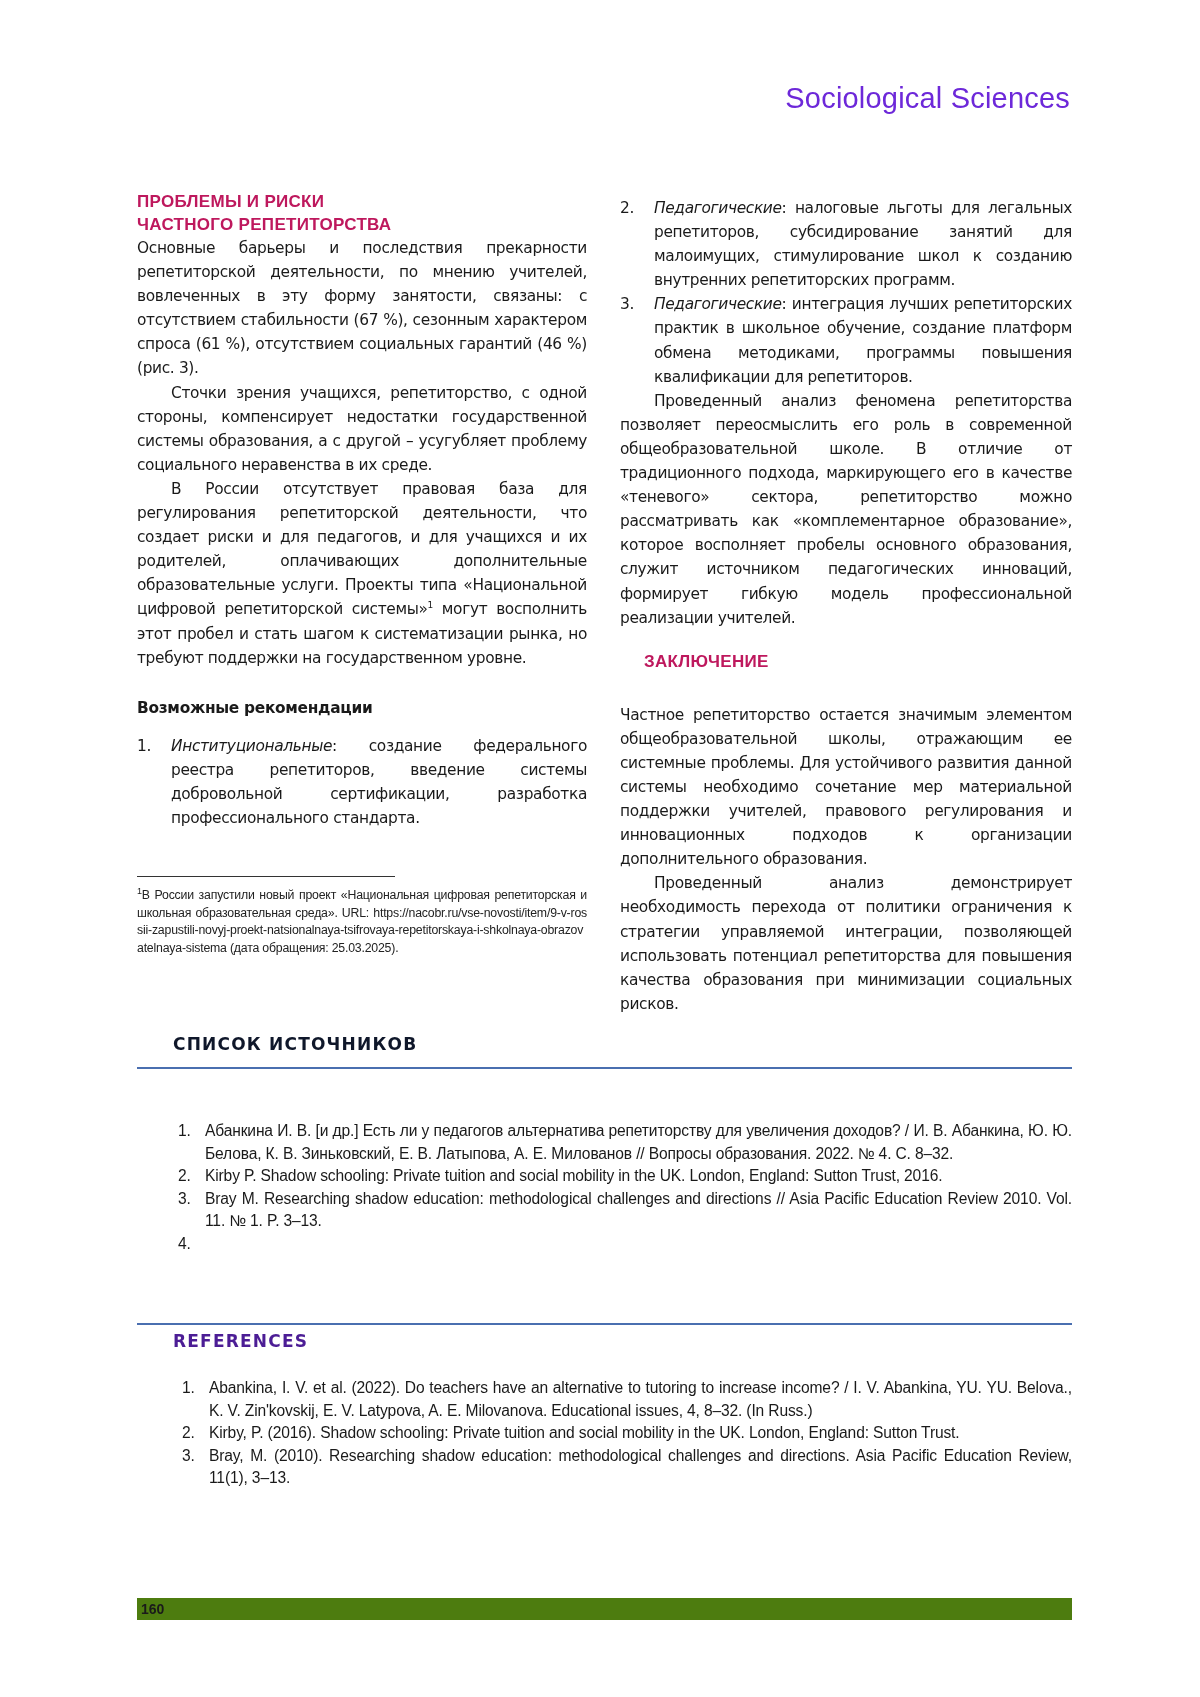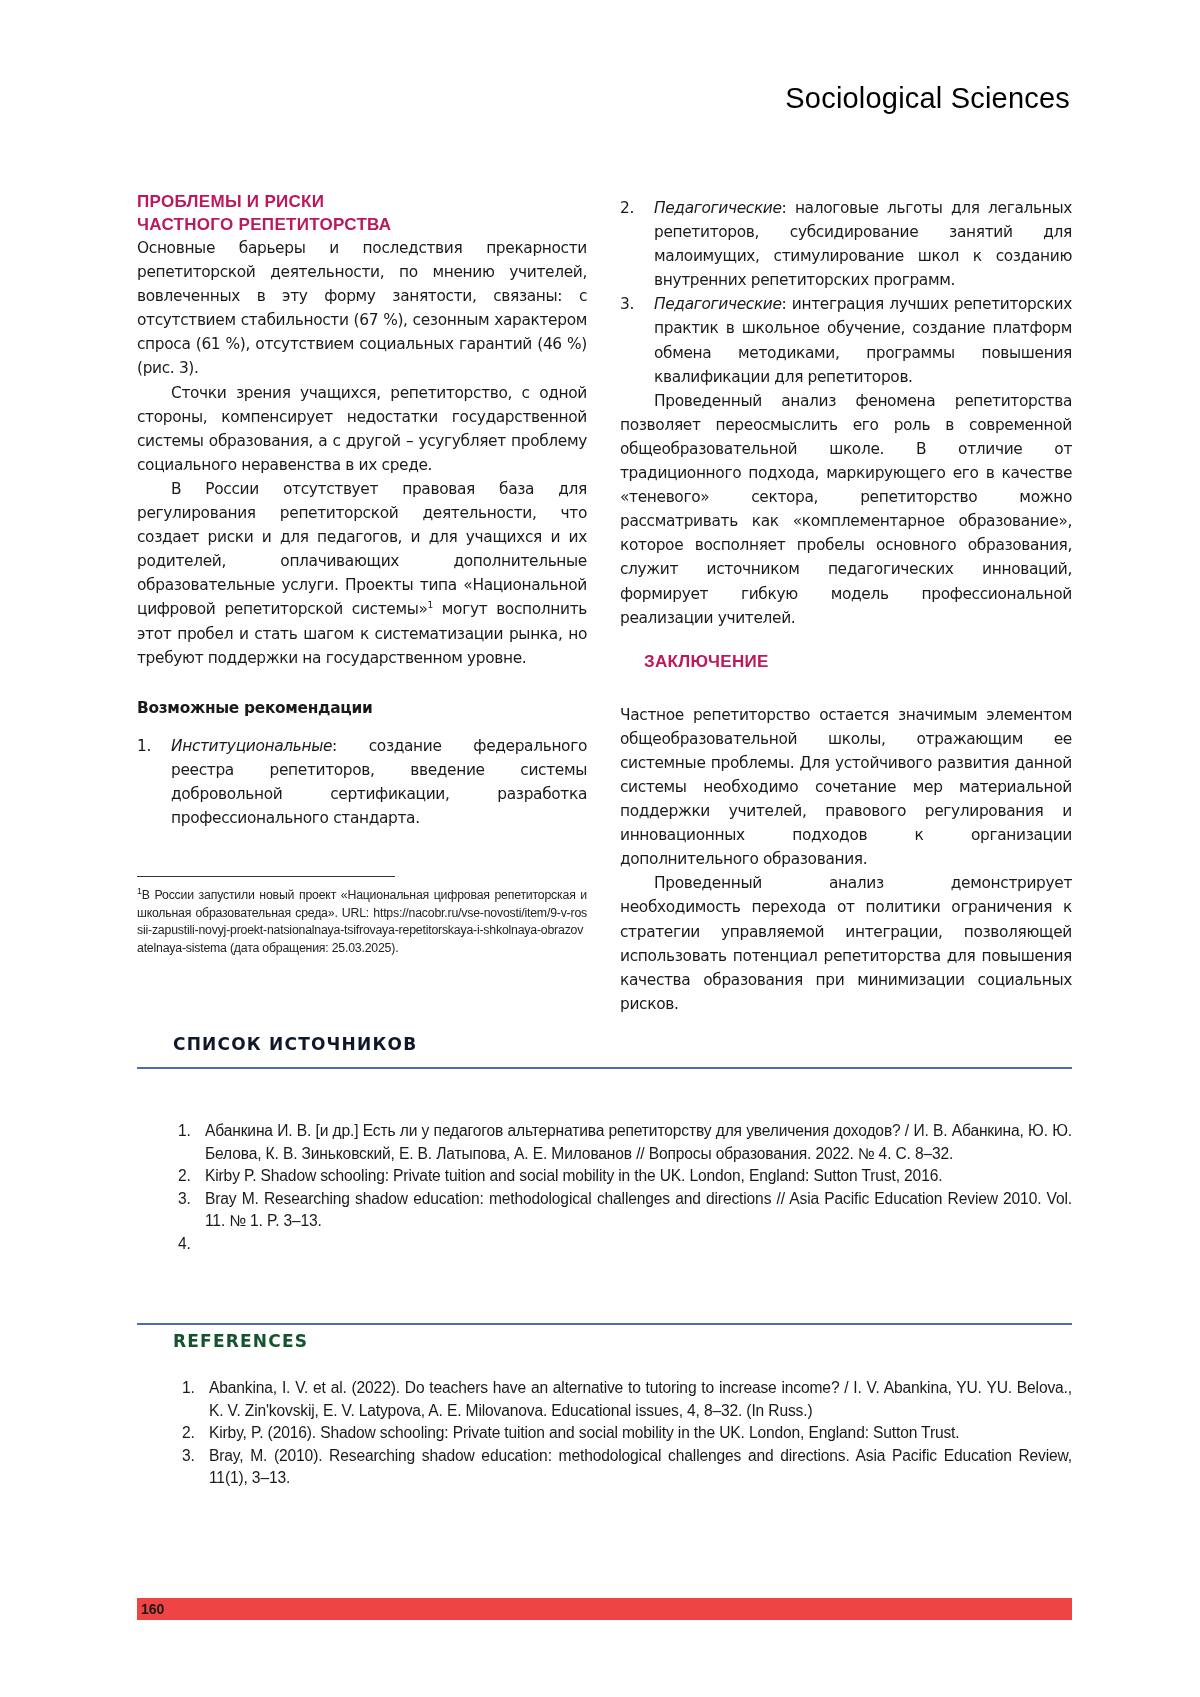--- a/index.html
+++ b/index.html
@@ -3,21 +3,21 @@
   <meta charset="utf-8">
   <style>
     html, body { margin: 0; padding: 0; background: #ffffff; }
     body {
       width: 1200px; height: 1697px; position: relative; overflow: hidden;
       font-family: "DejaVu Sans", sans-serif; color: #1a1a1a;
     }
     .running-head {
       position: absolute; right: 130px; top: 82px;
       font-family: "Liberation Sans", sans-serif;
-      font-size: 29px; color: #000000; letter-spacing: 0.2px;
+      font-size: 29px; color: #6d28d9; letter-spacing: 0.2px;
     }
     .col {
       position: absolute; top: 190px; width: 450px;
       font-family: "DejaVu Sans", sans-serif;
       font-size: 15.4px; line-height: 24.1px; text-align: justify;
       letter-spacing: -0.35px;
     }
     .col-left { left: 137px; }
     .col-right { left: 620px; width: 452px; top: 196px; }
     .sec-title {
@@ -55,21 +55,21 @@
     }
     .ref-list {
       position: absolute; left: 178px; width: 894px;
       font-family: "Liberation Sans", sans-serif; font-size: 15.6px; line-height: 22.6px;
       margin: 0; padding: 0; list-style: none; text-align: justify; letter-spacing: -0.15px;
     }
     .ref-list li { position: relative; padding-left: 27px; }
     .ref-list li .num { position: absolute; left: 0; top: 0; }
     .footer {
       position: absolute; left: 137px; top: 1598px; width: 935px; height: 22px;
-      background: #ef4444;
+      background: #4d7c0f;
       font-family: "Liberation Sans", sans-serif; font-size: 14px; line-height: 22px;
     }
     .footer .page-num { position: absolute; left: 4px; font-weight: bold; }
     .footer .journal { position: absolute; right: 2px; font-style: italic; font-weight: bold; }
   </style>
 </head>
 <body>
 
 <div class="running-head">Sociological Sciences</div>
 
@@ -112,21 +112,21 @@
 <div class="rule" style="top:1067px;"></div>
 <div class="ref-title" style="top:1034px; color:#0f172a;">СПИСОК ИСТОЧНИКОВ</div>
 <ol class="ref-list" style="top:1120px;">
   <li><span class="num">1.</span><span>Абанкина И. В. [и др.] Есть ли у педагогов альтернатива репетиторству для увеличения доходов? / И. В. Абанкина, Ю. Ю. Белова, К. В. Зиньковский, Е. В. Латыпова, А. Е. Милованов // Вопросы образования. 2022. № 4. С. 8–32.</span></li>
   <li><span class="num">2.</span><span>Kirby P. Shadow schooling: Private tuition and social mobility in the UK. London, England: Sutton Trust, 2016.</span></li>
   <li><span class="num">3.</span><span>Bray M. Researching shadow education: methodological challenges and directions // Asia Pacific Education Review 2010. Vol. 11. № 1. P. 3–13.</span></li>
   <li><span class="num">4.</span></li>
 </ol>
 
 <div class="rule" style="top:1323px;"></div>
-<div class="ref-title" style="top:1331px; color:#14532d;">REFERENCES</div>
+<div class="ref-title" style="top:1331px; color:#4c1d95;">REFERENCES</div>
 <ol class="ref-list" style="top:1377px; left:182px; width:890px;">
   <li><span class="num">1.</span><span>Abankina, I. V. et al. (2022). Do teachers have an alternative to tutoring to increase income? / I. V. Abankina, YU. YU. Belova., K. V. Zin'kovskij, E. V. Latypova, A. E. Milovanova. Educational issues, 4, 8–32. (In Russ.)</span></li>
   <li><span class="num">2.</span><span>Kirby, P. (2016). Shadow schooling: Private tuition and social mobility in the UK. London, England: Sutton Trust.</span></li>
   <li><span class="num">3.</span><span>Bray, M. (2010). Researching shadow education: methodological challenges and directions. Asia Pacific Education Review, 11(1), 3–13.</span></li>
 </ol>
 
 <div class="footer">
   <span class="page-num">160</span>
 </div>
 

